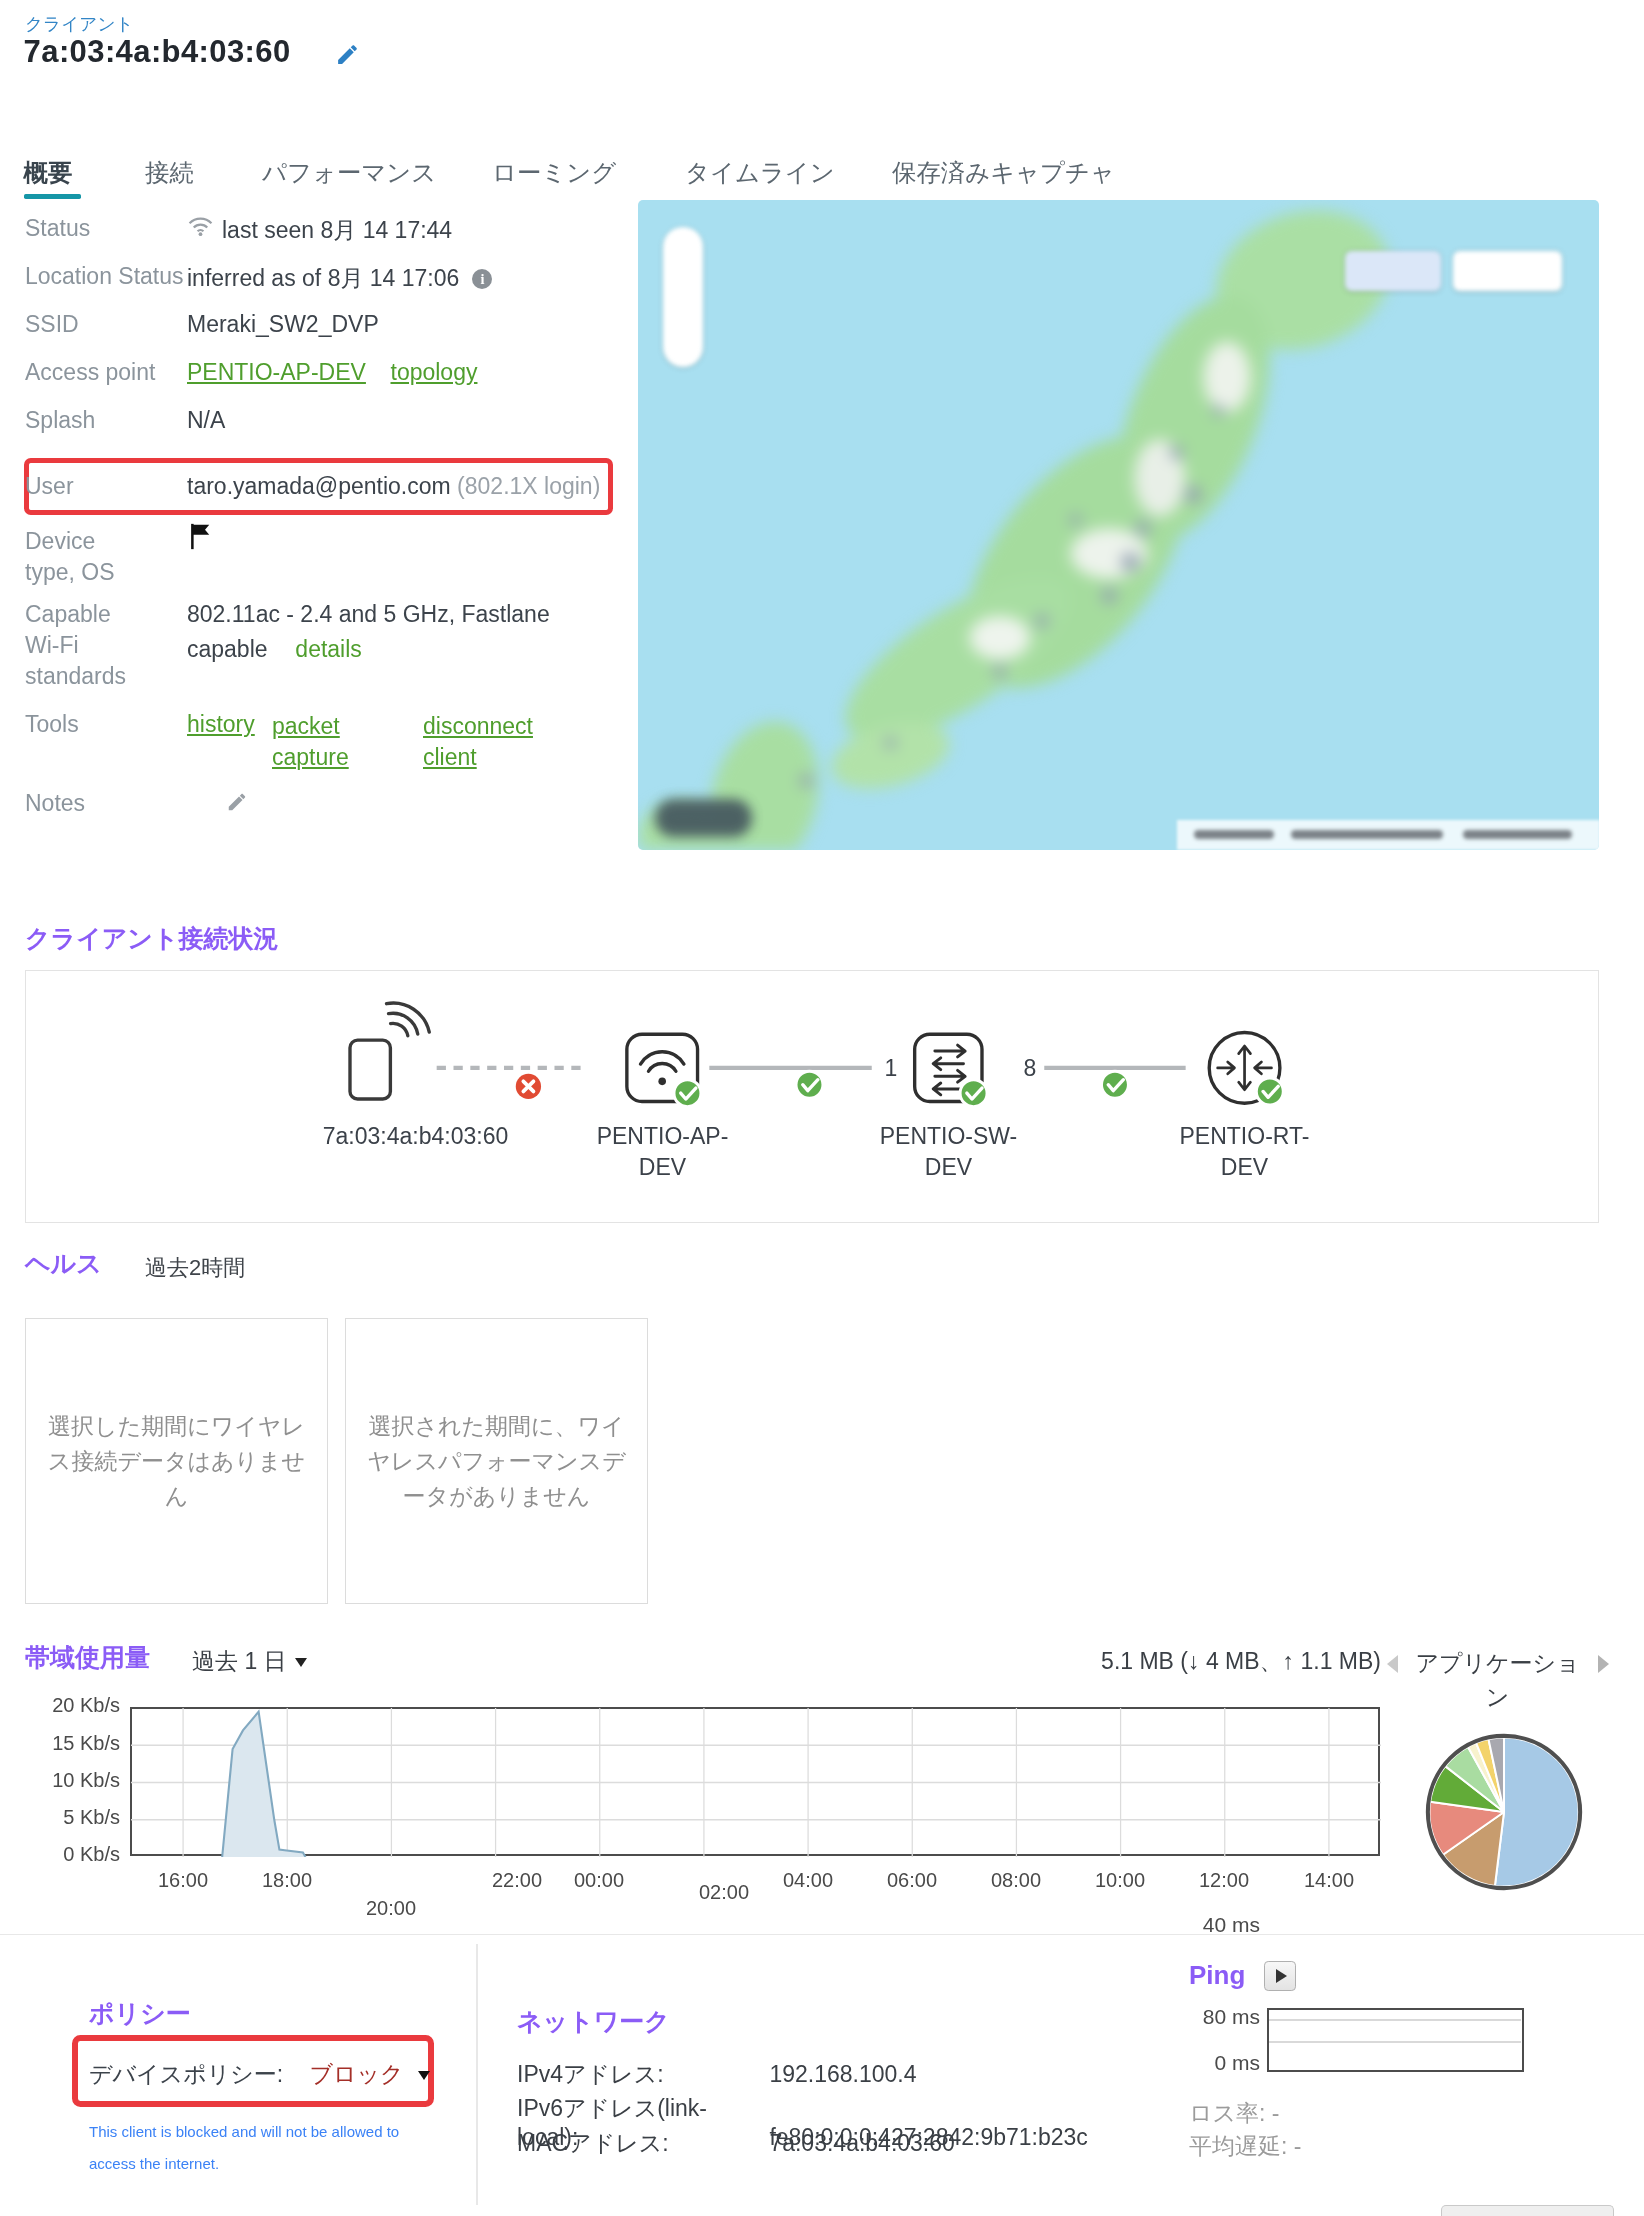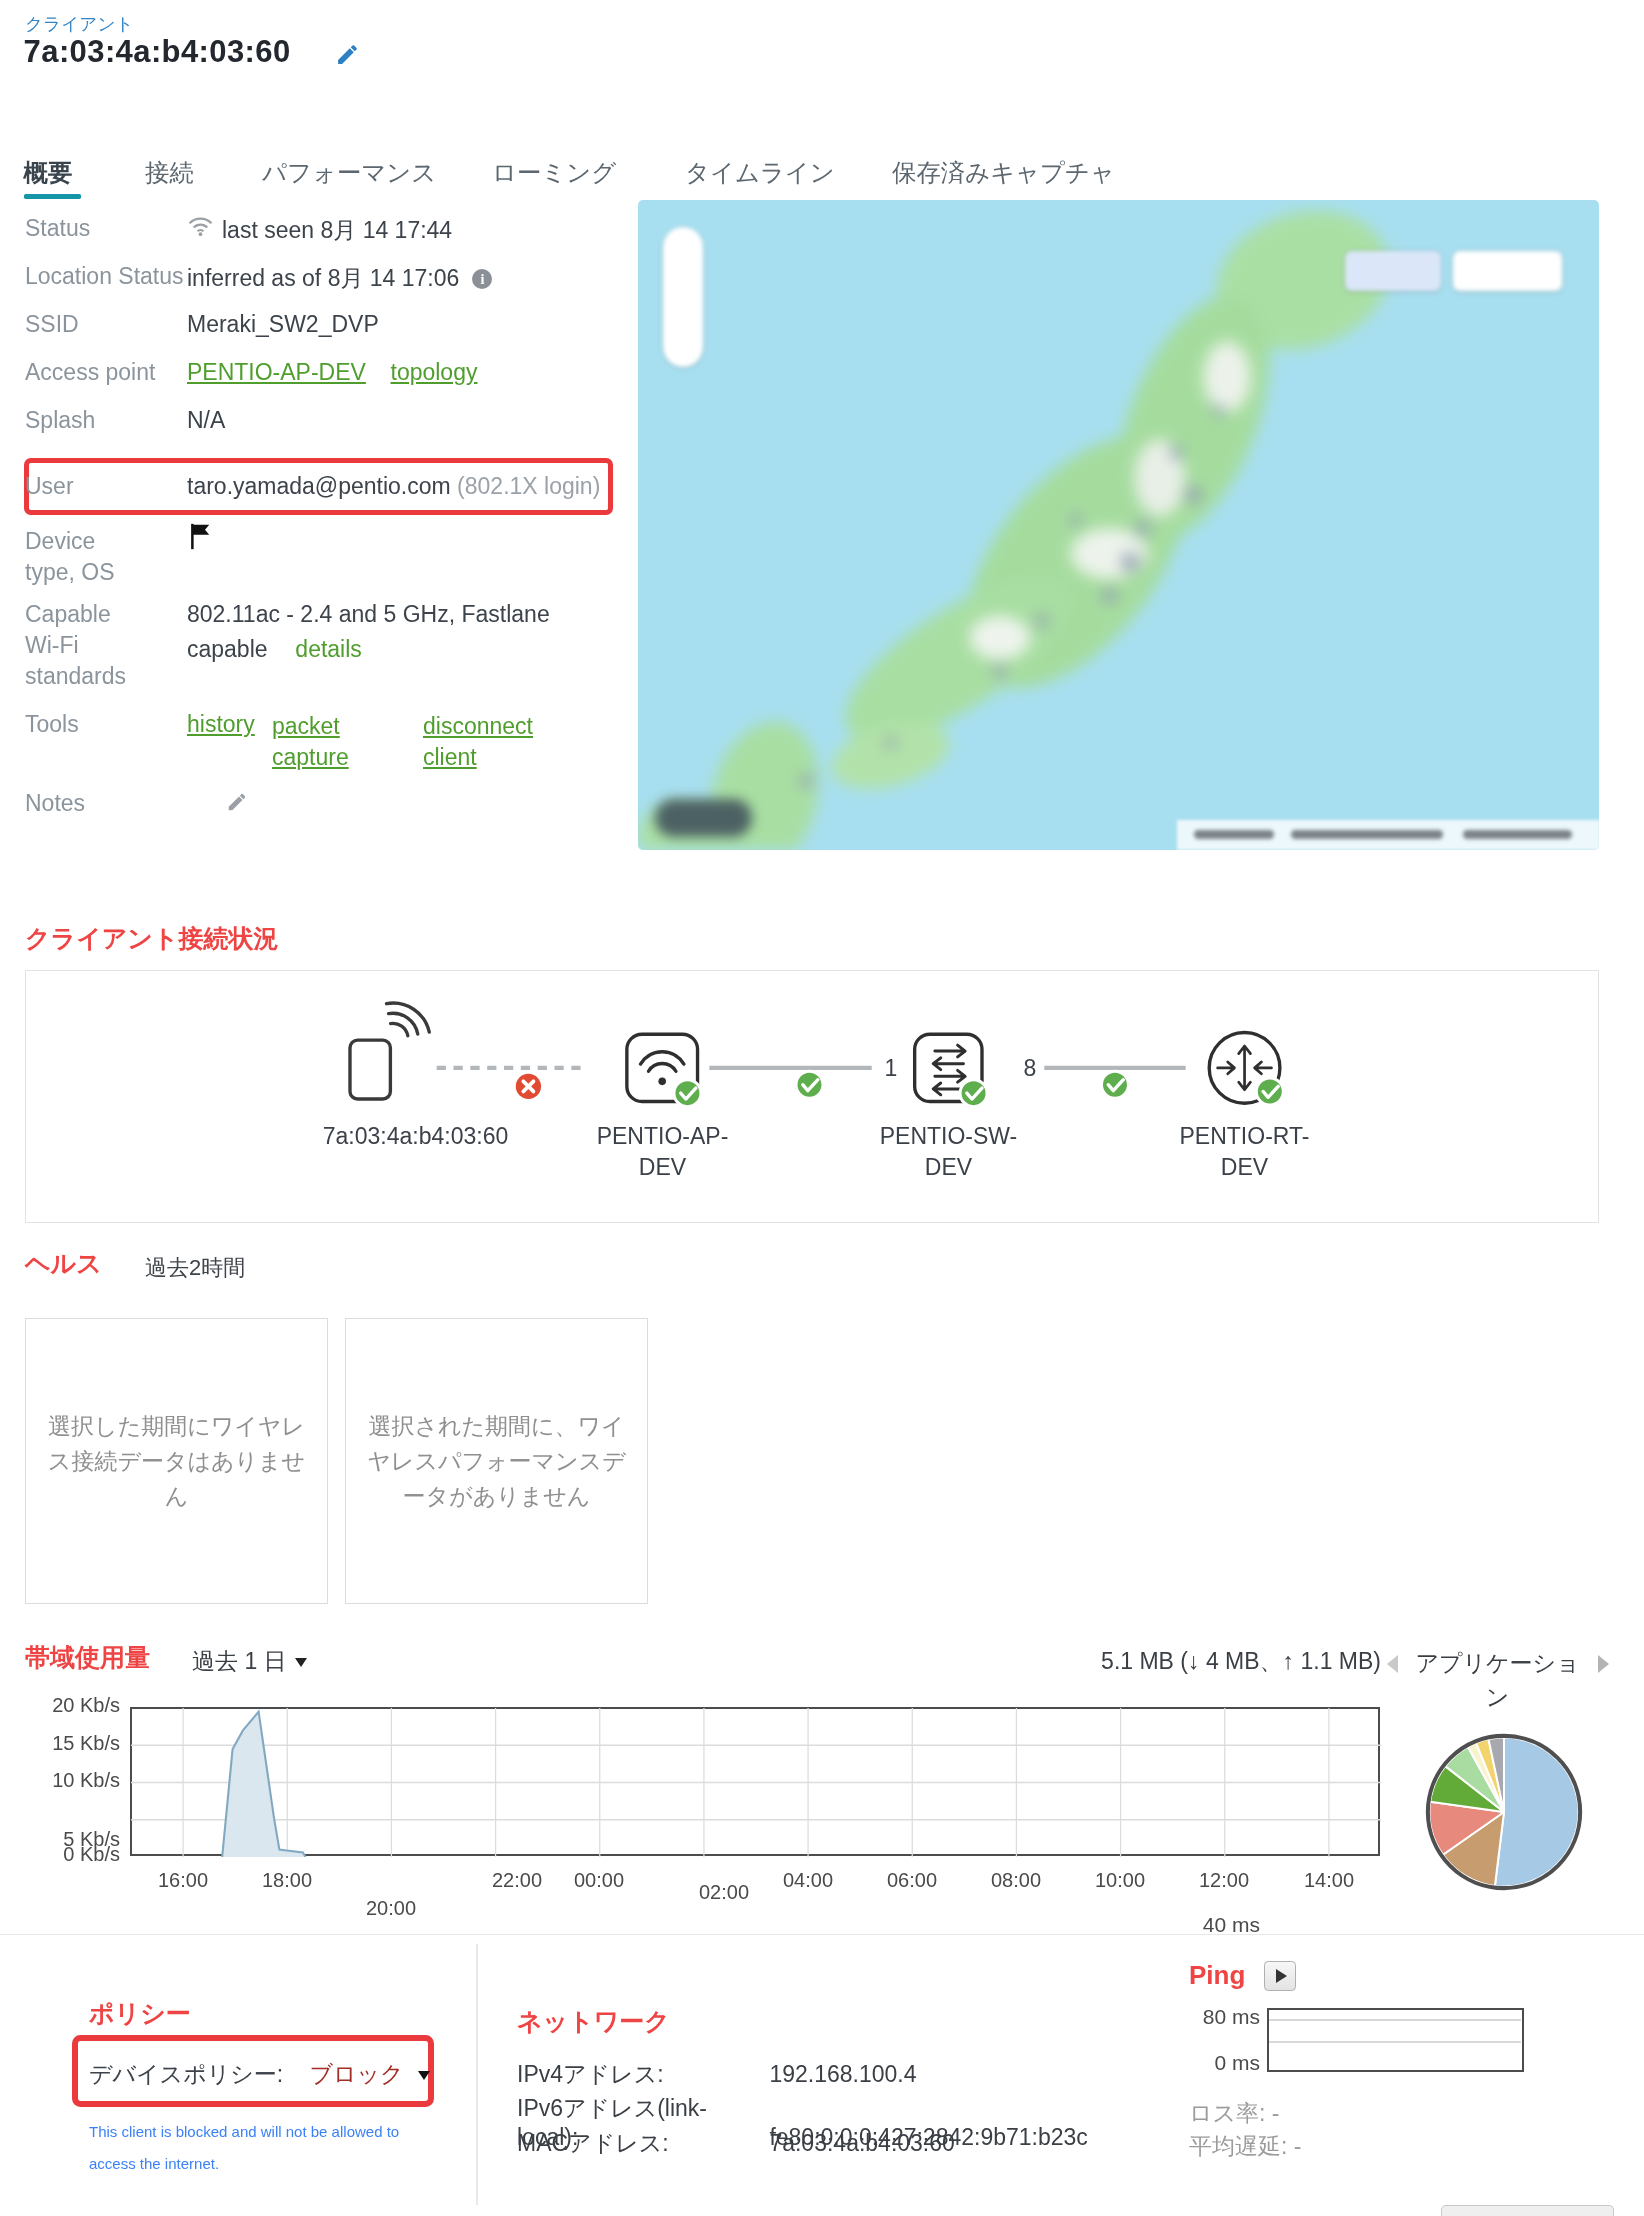--- a/index.html
+++ b/index.html
@@ -32,21 +32,21 @@
   .map svg.land { position:absolute; left:0; top:0; filter:blur(7.6px); }
   .map .ctrl { position:absolute; background:#ffffff; border-radius:6.7px; filter:blur(2.1px); box-shadow:0 0.8px 3.4px rgba(0,0,0,.25); }
   .map .zoompill { left:25px; top:27px; width:40px; height:140px; border-radius:20px; }
   .map .btn1 { left:707px; top:51px; width:96px; height:40px; background:#dbe7f8; }
   .map .btn2 { left:815px; top:51px; width:109px; height:40px; }
   .map .logo { position:absolute; left:17px; top:599px; width:97px; height:38px; background:#3d4c59; border-radius:18.5px; filter:blur(5.9px); opacity:.85; }
   .map .attrib { position:absolute; left:539px; top:620px; width:423px; height:29.5px; background:rgba(255,255,255,.78); filter:blur(1.7px); }
   .map .attrib i { position:absolute; top:10px; height:9.3px; background:#7c8288; border-radius:4.2px; filter:blur(1.7px); display:block; }
 
   
-  .sec-h { position:absolute; font-size:25px; font-weight:bold; color:#ef4444; }
+  .sec-h { position:absolute; font-size:25px; font-weight:bold; color:#8b5cf6; }
   .conn-panel { left:25px; top:970px; width:1574px; height:253px; border:0.8px solid #e3e3e3; background:#fff; }
   .topo-label { position:absolute; font-size:23px; color:#3b4149; text-align:center; line-height:31px; }
 
   .health-box { position:absolute; top:1318px; width:303px; height:286px; border:0.8px solid #dcdcdc; display:flex; align-items:center; justify-content:center; text-align:center; }
   .health-box .t { width:261px; font-size:23px; color:#8f8f8f; line-height:35px; }
 
   
   .bw-period { left:192px; top:1646px; font-size:23px; color:#3a3f45; cursor:pointer; }
   .caret-down { display:inline-block; width:0; height:0; border-left:6.7px solid transparent; border-right:6.7px solid transparent; border-top:9.3px solid #222; vertical-align:middle; margin-left:8.4px; }
   .bw-total { left:926px; top:1646px; width:455px; font-size:23px; color:#3a3f45; text-align:right; }
@@ -314,21 +314,21 @@
       <div class="abs tickx" style="left: 686px; margin-top: 12px;">02:00</div>
       <div class="abs tickx" style="left: 770px;">04:00</div>
       <div class="abs tickx" style="left: 874px;">06:00</div>
       <div class="abs tickx" style="left: 978px;">08:00</div>
       <div class="abs tickx" style="left: 1082px;">10:00</div>
       <div class="abs tickx" style="left: 1186px;">12:00</div>
       <div class="abs tickx" style="left: 1291px;">14:00</div>
       <div class="abs ticky" style="top: 1694px;">20 Kb/s</div>
       <div class="abs ticky" style="top: 1732px;">15 Kb/s</div>
       <div class="abs ticky" style="top: 1769px;">10 Kb/s</div>
-      <div class="abs ticky" style="top: 1806px; margin-top: 22px;">5 Kb/s</div>
+      <div class="abs ticky" style="top: 1806px;">5 Kb/s</div>
       <div class="abs ticky" style="top: 1843px;">0 Kb/s</div>
     </div>
   <div class="abs pie-wrap" id="pieWrap"><svg width="162" height="162" viewBox="-100 -100 200 200">
         <path d="M0,0 L0.00,-92.00 A92,92 0 1 1 -11.21,91.31 Z" fill="#a6c9e6" stroke="#ffffff" stroke-width="2.5" stroke-linejoin="round"></path>
         <path d="M0,0 L-11.21,91.31 A92,92 0 0 1 -75.36,52.77 Z" fill="#c79c6e" stroke="#ffffff" stroke-width="2.5" stroke-linejoin="round"></path>
         <path d="M0,0 L-75.36,52.77 A92,92 0 0 1 -91.10,-12.80 Z" fill="#e78a7d" stroke="#ffffff" stroke-width="2.5" stroke-linejoin="round"></path>
         <path d="M0,0 L-91.10,-12.80 A92,92 0 0 1 -72.50,-56.64 Z" fill="#62ab38" stroke="#ffffff" stroke-width="2.5" stroke-linejoin="round"></path>
         <path d="M0,0 L-72.50,-56.64 A92,92 0 0 1 -44.60,-80.47 Z" fill="#a9dca1" stroke="#ffffff" stroke-width="2.5" stroke-linejoin="round"></path>
         <path d="M0,0 L-44.60,-80.47 A92,92 0 0 1 -34.46,-85.30 Z" fill="#f8f2cd" stroke="#ffffff" stroke-width="2.5" stroke-linejoin="round"></path>
         <path d="M0,0 L-34.46,-85.30 A92,92 0 0 1 -19.13,-89.99 Z" fill="#f3d36b" stroke="#ffffff" stroke-width="2.5" stroke-linejoin="round"></path>

